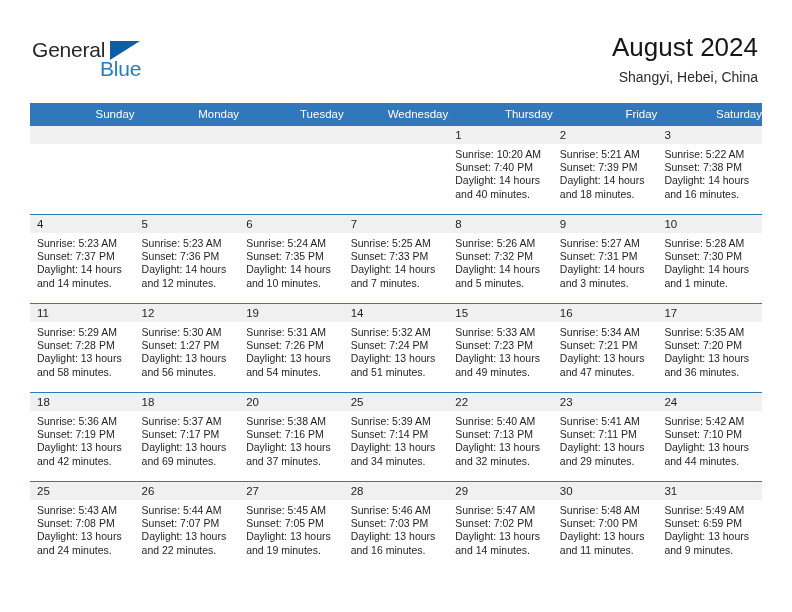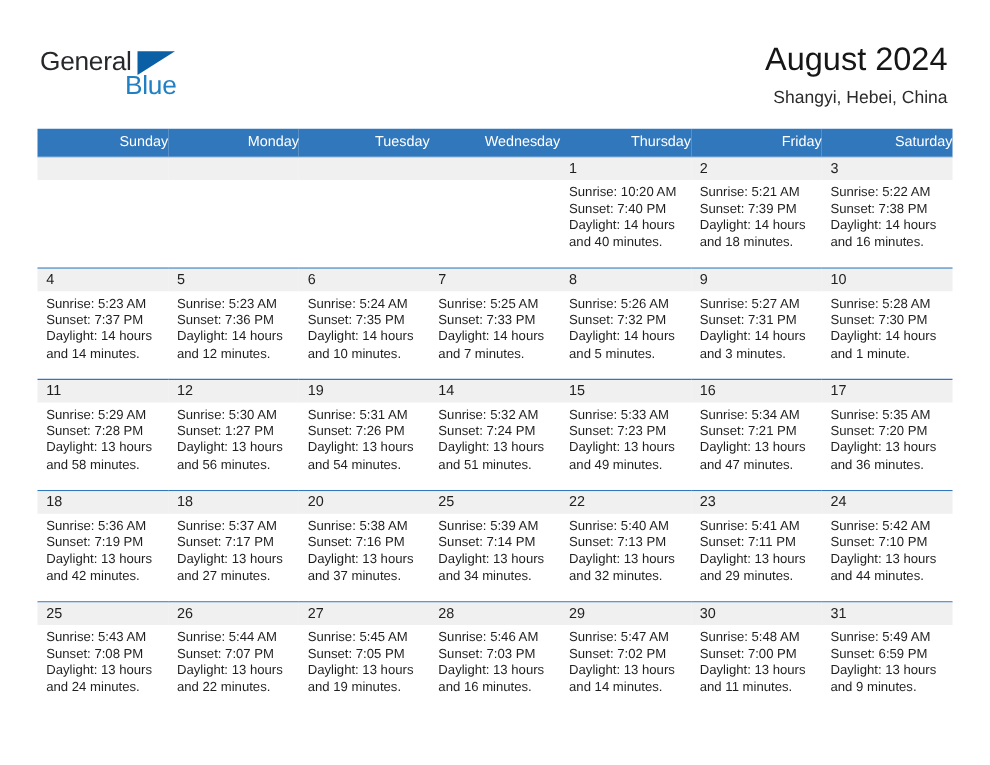--- a/index.html
+++ b/index.html
@@ -399,21 +399,21 @@
               </div>
             </div>
           </td>
           <td>
             <div class="cell-inner">
               <div class="daynum-band">18</div>
               <div class="cell-body">
                 <div>Sunrise: 5:37 AM</div>
                 <div>Sunset: 7:17 PM</div>
                 <div>Daylight: 13 hours</div>
-                <div>and 27 minutes.</div>
+                <div>and 69 minutes.</div>
               </div>
             </div>
           </td>
           <td>
             <div class="cell-inner">
               <div class="daynum-band">20</div>
               <div class="cell-body">
                 <div>Sunrise: 5:38 AM</div>
                 <div>Sunset: 7:16 PM</div>
                 <div>Daylight: 13 hours</div>

